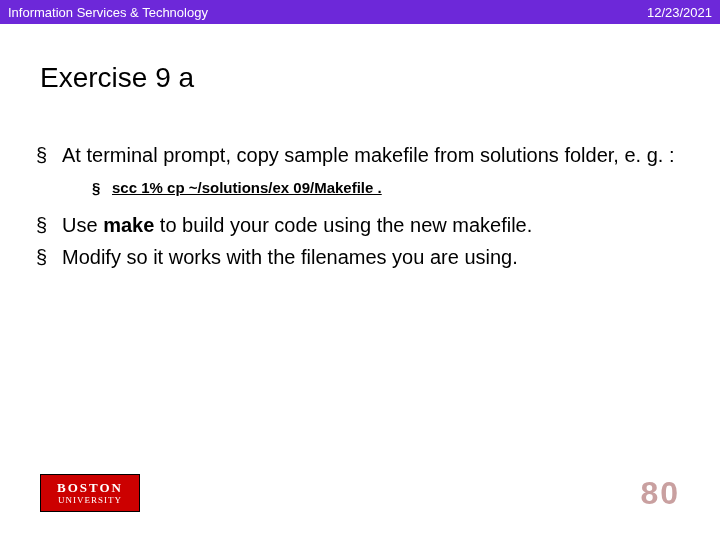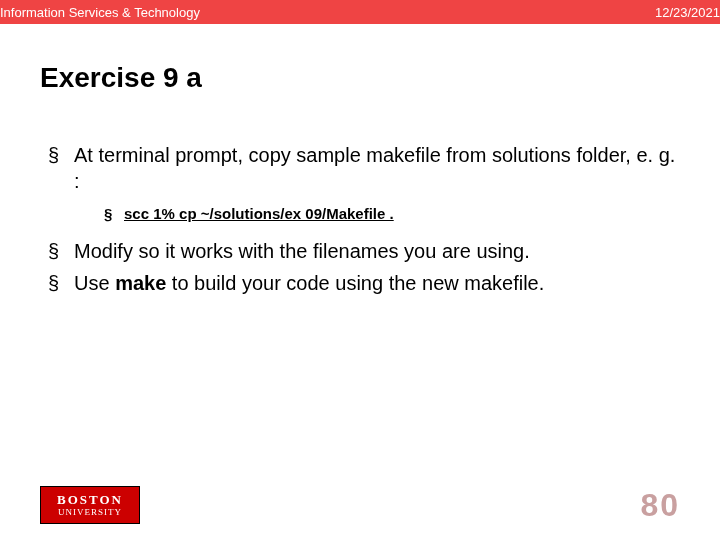--- a/index.html
+++ b/index.html
@@ -1,28 +1,28 @@
 <!DOCTYPE html>
 <html><head>
 <meta charset="utf-8">
 <style>
   * { margin: 0; padding: 0; box-sizing: border-box; }
   html, body { width: 720px; height: 540px; font-family: Arial, Helvetica, sans-serif; background: #fff; }
   .slide { width: 720px; height: 540px; position: relative; background: #fff; }
-  .topbar { background: #ef4444; color: #fff; height: 24px; display: flex; justify-content: space-between; align-items: center; padding: 0 0; font-size: 13px; }
-  .title { font-size: 28px; color: #000; padding: 38px 0 0 40px; font-weight: 700; }
-  .content { padding: 48px 40px 0 48px; }
+  .topbar { background: #6d28d9; color: #fff; height: 24px; display: flex; justify-content: space-between; align-items: center; padding: 0 8px; font-size: 13px; }
+  .title { font-size: 28px; color: #000; padding: 38px 0 0 40px; font-weight: 400; }
+  .content { padding: 48px 40px 0 36px; }
   ul.top { list-style: none; }
   ul.top > li { position: relative; padding-left: 26px; margin-bottom: 6px; font-size: 20px; line-height: 1.3; color: #000; }
   ul.top > li::before { content: "§"; position: absolute; left: 0; top: 0; font-size: 20px; }
   ul.sub { list-style: none; margin: 10px 0 14px 30px; text-decoration: underline; }
   ul.sub > li { position: relative; padding-left: 20px; font-size: 15px; font-weight: bold; color: #000; }
   ul.sub > li::before { content: "§"; position: absolute; left: 0; top: 0; font-size: 15px; font-weight: bold; }
   .bold { font-weight: bold; }
-  .footer { position: absolute; bottom: 16px; left: 40px; right: 40px; display: flex; justify-content: space-between; align-items: flex-end; }
+  .footer { position: absolute; bottom: 28px; left: 40px; right: 40px; display: flex; justify-content: space-between; align-items: flex-end; }
   .logo { width: 100px; height: 38px; background: #c00; border: 1px solid #000; display: flex; flex-direction: column; justify-content: center; align-items: center; color: #fff; font-family: 'Times New Roman', serif; letter-spacing: 2px; line-height: 1; }
   .logo-line1 { font-size: 13px; font-weight: bold; }
   .logo-line2 { font-size: 9px; letter-spacing: 1px; margin-top: 2px; text-align: center; }
   .pagenum { font-size: 32px; font-weight: bold; color: #c9a0a0; letter-spacing: 2px; }
 </style>
 </head>
 <body>
 
 <div class="slide">
 
@@ -34,24 +34,24 @@
   <h1 class="title">Exercise 9 a</h1>
 
   <div class="content">
     <ul class="top">
       <li>
         <span>At terminal prompt, copy sample makefile from solutions folder, e. g. :</span>
         <ul class="sub">
           <li>scc 1%  cp ~/solutions/ex 09/Makefile .</li>
         </ul>
       </li>
-      <li>Modify so it works with the filenames you are using.</li>
       <li>
         <span>Use </span><span class="bold">make</span><span> to build your code using the new makefile.</span>
       </li>
+      <li>Modify so it works with the filenames you are using.</li>
     </ul>
   </div>
 
   <div class="footer">
     <div class="logo">
       <div class="logo-line1">BOSTON</div>
       <div class="logo-line2">UNIVERSITY</div>
     </div>
     <div class="pagenum">80</div>
   </div>

